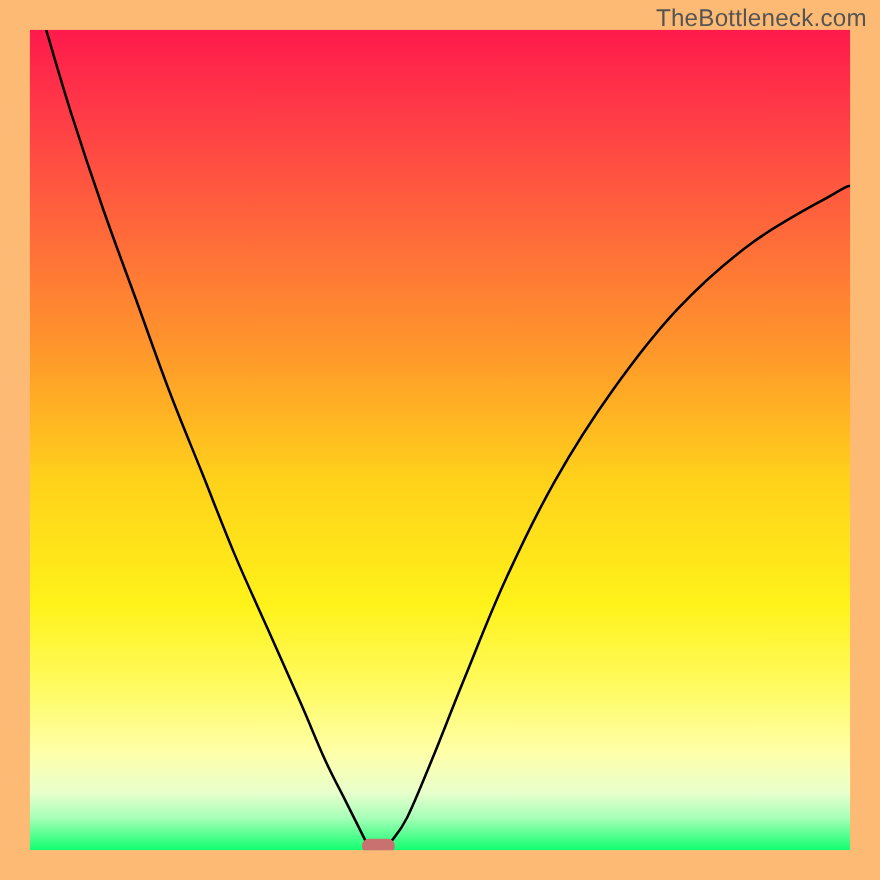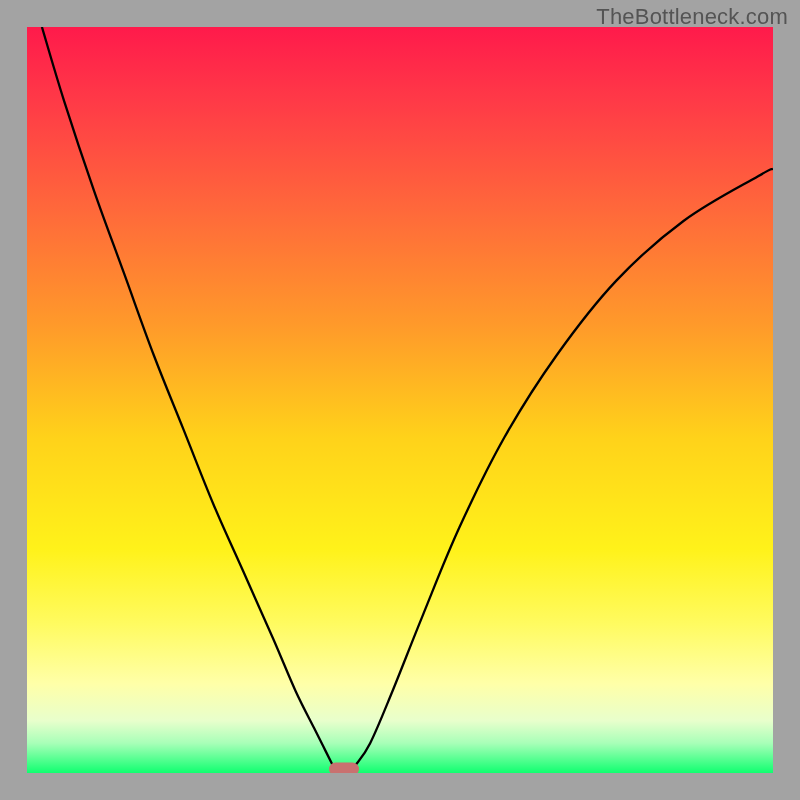--- a/index.html
+++ b/index.html
@@ -8,21 +8,21 @@
     width: 800px;
     height: 800px;
     overflow: hidden;
     background: #000;
     font-family: Arial, Helvetica, sans-serif;
   }
   .frame {
     position: relative;
     width: 800px;
     height: 800px;
-    background: #a3a3a3;
+    background: #fdba74;
   }
   .plot-area {
     position: absolute;
     left: 27px;
     top: 27px;
     width: 746px;
     height: 746px;
     overflow: hidden;
   }
   .gradient {

